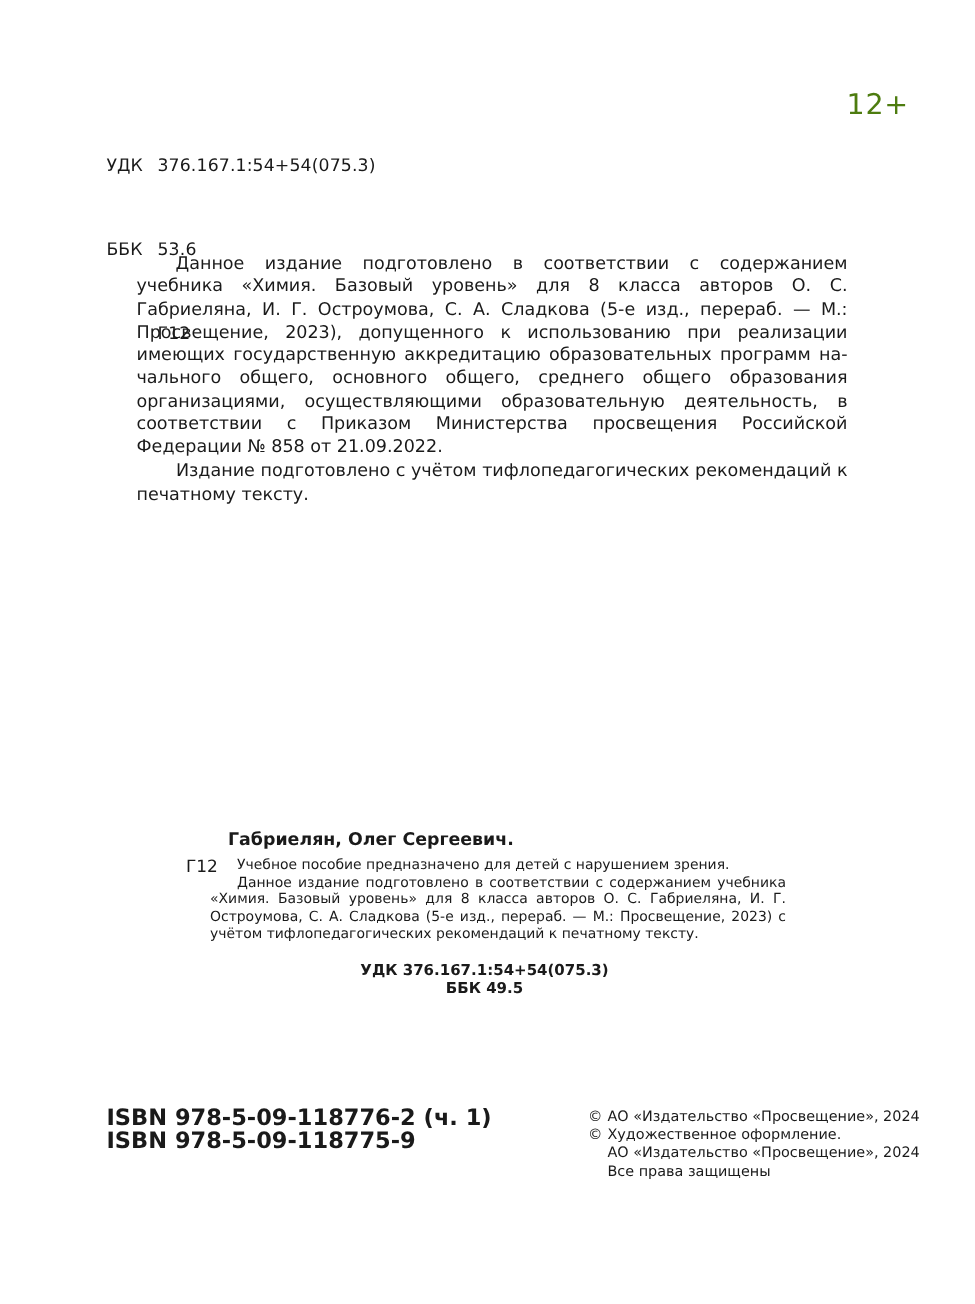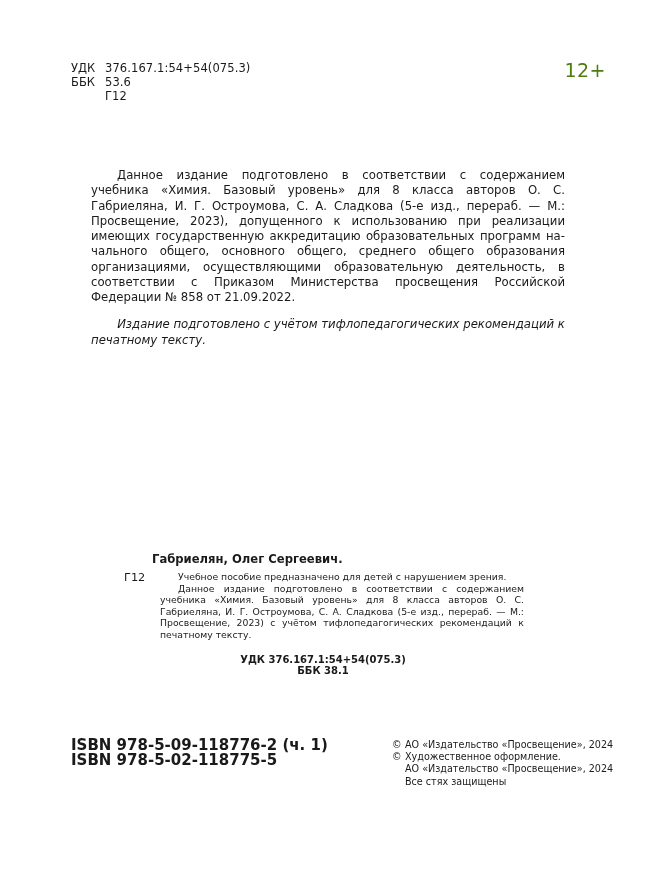--- a/index.html
+++ b/index.html
@@ -25,20 +25,21 @@
   .udk-block {
     position: absolute;
     left: 71px;
     top: 61px;
     font-size: 11.5px;
     line-height: 14.2px;
     white-space: nowrap;
   }
   .udk-row {
     display: flex;
+    margin-top: 42px;
   }
   .udk-label {
     width: 34px;
     flex: none;
   }
   .udk-value {
     letter-spacing: 0.1px;
   }
   .udk-row.indent .udk-label {
     width: 34px;
@@ -64,23 +65,22 @@
   .intro p {
     margin: 0;
     font-size: 11.7px;
     line-height: 15.25px;
     text-align: justify;
     text-align-last: left;
     text-indent: 26px;
     hyphens: manual;
   }
   .intro p.second {
-    margin-top: 12px;
-    text-align: center;
-    font-style: italic;
+    margin-top: 1px;
+    text-align: right;
   }
 
   
   .record {
     position: absolute;
     left: 124px;
     top: 552px;
     width: 400px;
     font-size: 11.3px;
   }
@@ -109,21 +109,21 @@
   .record-isbn-group {
     margin-left: 28px;
     margin-top: 0px;
   }
   .record-isbn-group div {
     text-indent: 22px;
     line-height: 14.6px;
   }
 
   .record-note {
-    margin-left: 36px;
+    margin-left: 16px;
     margin-top: 4px;
     font-size: 9.3px;
     line-height: 11.6px;
   }
   .record-note p {
     margin: 0;
     text-align: justify;
     text-align-last: left;
     text-indent: 18px;
   }
@@ -206,41 +206,41 @@
       <div class="record-isbn-group">
       </div>
       <div class="record-note">
         <p>Учебное пособие предназначено для детей с нарушением зрения.</p>
         <p>Данное издание подготовлено в соответствии с содержанием учебника «Химия. Базовый уровень» для 8 класса авторов О. С. Габриеляна, И. Г. Остроумова, С. А. Слад­кова (5-е изд., перераб. — М.: Просвещение, 2023) с учётом тифлопедагогических реко­мендаций к печатному тексту.</p>
       </div>
     </div>
 
     <div class="record-codes">
       <div>УДК 376.167.1:54+54(075.3)</div>
-      <div>ББК 38.1</div>
+      <div>ББК 49.5</div>
     </div>
   </div>
 
   <div class="footer-isbn">
     <div>ISBN 978-5-09-118776-2 (ч. 1)</div>
-    <div>ISBN 978-5-02-118775-5</div>
+    <div>ISBN 978-5-09-118775-9</div>
   </div>
 
   <div class="copyright">
     <div class="cp-row">
       <span class="cp-sym">©</span>
       <span class="cp-text">АО «Издательство «Просвещение», 2024</span>
     </div>
     <div class="cp-row">
       <span class="cp-sym">©</span>
       <span class="cp-text">Художественное оформление.</span>
     </div>
     <div class="cp-row cont">
       <span class="cp-sym"></span>
       <span class="cp-text">АО «Издательство «Просвещение», 2024</span>
     </div>
     <div class="cp-row cont">
       <span class="cp-sym"></span>
-      <span class="cp-text">Все стях защищены</span>
+      <span class="cp-text">Все права защищены</span>
     </div>
   </div>
 
 </div>
 
 </body></html>

